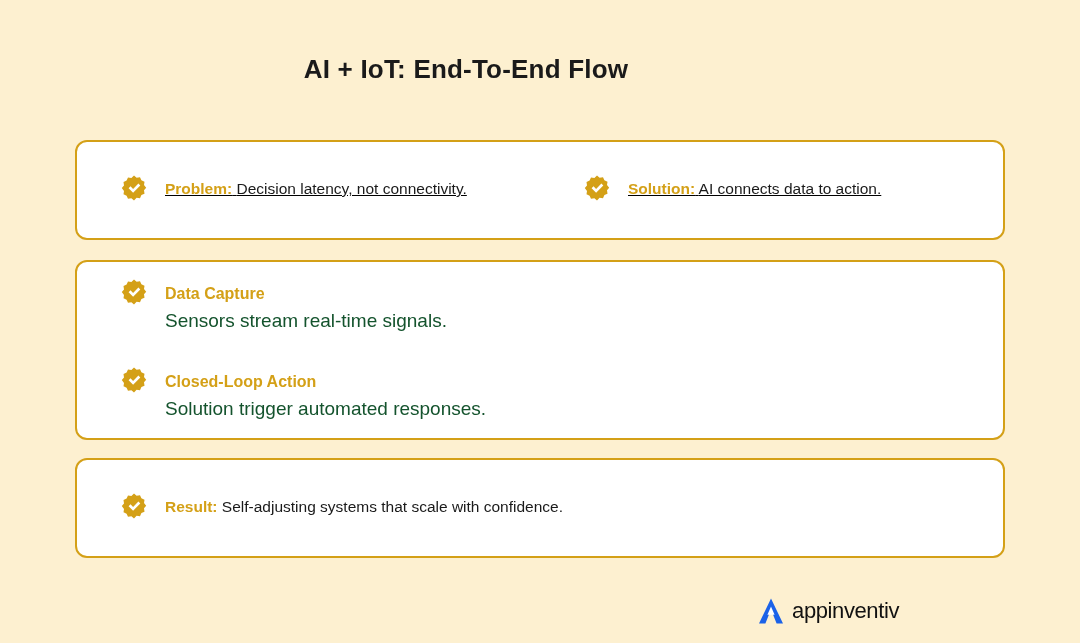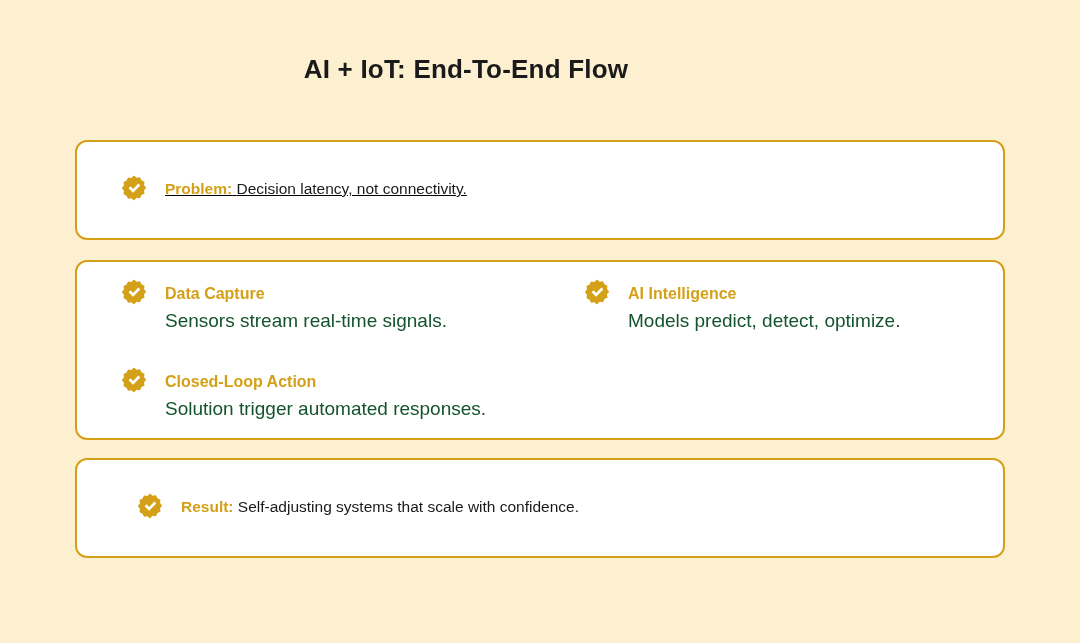--- a/index.html
+++ b/index.html
@@ -43,21 +43,20 @@
     top: 140px;
     height: 100px;
   }
   .card-mid {
     top: 260px;
     height: 180px;
   }
   .card-bottom {
     top: 458px;
     height: 100px;
-    padding-left: 16px;
   }
 
   .row {
     display: flex;
     width: 100%;
     height: 100%;
     align-items: center;
   }
   .col {
     display: flex;
@@ -65,21 +64,21 @@
     box-sizing: border-box;
   }
   .col-half {
     width: 50%;
     padding-left: 40px;
     text-decoration: underline;
   }
 
   .grid2 {
     display: grid;
-    grid-template-columns: 1fr 1fr;
+    grid-template-columns: 1fr;
     grid-template-rows: 1fr 1fr;
     width: 100%;
     height: 100%;
     align-items: center;
   }
   .cell {
     display: flex;
     align-items: flex-start;
     padding-left: 40px;
     box-sizing: border-box;
@@ -147,50 +146,50 @@
           <svg viewBox="0 0 34 34" width="34" height="34" aria-hidden="true">
             <path fill="#D4A017" d="M17 1.5l2.6 2.2 3.4-.5 1.4 3.1 3.1 1.4-.5 3.4 2.2 2.6-2.2 2.6.5 3.4-3.1 1.4-1.4 3.1-3.4-.5L17 26.5l-2.6-2.2-3.4.5-1.4-3.1-3.1-1.4.5-3.4L4.8 14l2.2-2.6-.5-3.4 3.1-1.4 1.4-3.1 3.4.5z"></path>
             <path fill="#ffffff" d="M11.6 14.2l1.9-1.9 2.6 2.6 5.3-5.3 1.9 1.9-7.2 7.2z"></path>
           </svg>
         </span>
         <span class="txt inline">
           <span class="lbl">Problem:</span>
           <span class="desc">Decision latency, not connectivity.</span>
         </span>
       </div>
+      <div class="col col-half">
+        <span class="badge">
+          <svg viewBox="0 0 34 34" width="34" height="34" aria-hidden="true">
+            <path fill="#D4A017" d="M17 1.5l2.6 2.2 3.4-.5 1.4 3.1 3.1 1.4-.5 3.4 2.2 2.6-2.2 2.6.5 3.4-3.1 1.4-1.4 3.1-3.4-.5L17 26.5l-2.6-2.2-3.4.5-1.4-3.1-3.1-1.4.5-3.4L4.8 14l2.2-2.6-.5-3.4 3.1-1.4 1.4-3.1 3.4.5z"></path>
+            <path fill="#ffffff" d="M11.6 14.2l1.9-1.9 2.6 2.6 5.3-5.3 1.9 1.9-7.2 7.2z"></path>
+          </svg>
+        </span>
+        <span class="txt inline">
+          <span class="lbl">Solution:</span>
+          <span class="desc">AI connects data to action.</span>
+        </span>
+      </div>
     </div>
   </div>
 
   <div class="card card-mid">
     <div class="grid2">
       <div class="cell">
         <span class="badge">
           <svg viewBox="0 0 34 34" width="34" height="34" aria-hidden="true">
             <path fill="#D4A017" d="M17 1.5l2.6 2.2 3.4-.5 1.4 3.1 3.1 1.4-.5 3.4 2.2 2.6-2.2 2.6.5 3.4-3.1 1.4-1.4 3.1-3.4-.5L17 26.5l-2.6-2.2-3.4.5-1.4-3.1-3.1-1.4.5-3.4L4.8 14l2.2-2.6-.5-3.4 3.1-1.4 1.4-3.1 3.4.5z"></path>
             <path fill="#ffffff" d="M11.6 14.2l1.9-1.9 2.6 2.6 5.3-5.3 1.9 1.9-7.2 7.2z"></path>
           </svg>
         </span>
         <span class="txt stacked">
           <span class="lbl">Data Capture</span>
           <span class="desc">Sensors stream real-time signals.</span>
         </span>
       </div>
 
-      <div class="cell">
-        <span class="badge">
-          <svg viewBox="0 0 34 34" width="34" height="34" aria-hidden="true">
-            <path fill="#D4A017" d="M17 1.5l2.6 2.2 3.4-.5 1.4 3.1 3.1 1.4-.5 3.4 2.2 2.6-2.2 2.6.5 3.4-3.1 1.4-1.4 3.1-3.4-.5L17 26.5l-2.6-2.2-3.4.5-1.4-3.1-3.1-1.4.5-3.4L4.8 14l2.2-2.6-.5-3.4 3.1-1.4 1.4-3.1 3.4.5z"></path>
-            <path fill="#ffffff" d="M11.6 14.2l1.9-1.9 2.6 2.6 5.3-5.3 1.9 1.9-7.2 7.2z"></path>
-          </svg>
-        </span>
-        <span class="txt stacked">
-          <span class="lbl">AI Intelligence</span>
-          <span class="desc">Models predict, detect, optimize.</span>
-        </span>
-      </div>
 
 
       <div class="cell">
         <span class="badge">
           <svg viewBox="0 0 34 34" width="34" height="34" aria-hidden="true">
             <path fill="#D4A017" d="M17 1.5l2.6 2.2 3.4-.5 1.4 3.1 3.1 1.4-.5 3.4 2.2 2.6-2.2 2.6.5 3.4-3.1 1.4-1.4 3.1-3.4-.5L17 26.5l-2.6-2.2-3.4.5-1.4-3.1-3.1-1.4.5-3.4L4.8 14l2.2-2.6-.5-3.4 3.1-1.4 1.4-3.1 3.4.5z"></path>
             <path fill="#ffffff" d="M11.6 14.2l1.9-1.9 2.6 2.6 5.3-5.3 1.9 1.9-7.2 7.2z"></path>
           </svg>
         </span>
         <span class="txt stacked">
@@ -211,14 +210,23 @@
           </svg>
         </span>
         <span class="txt inline">
           <span class="lbl">Result:</span>
           <span class="desc">Self-adjusting systems that scale with confidence.</span>
         </span>
       </div>
     </div>
   </div>
 
+  <div class="logo">
+    <span class="logo-mark">
+      <svg viewBox="0 0 28 28" width="28" height="28" aria-hidden="true">
+        <path fill="#1B62E8" d="M14 1.5L26 26.5h-6.4L14 12.6 8.4 26.5H2z"></path>
+        <path fill="#ffffff" d="M14 9.5l3.6 8.2H10.4z"></path>
+      </svg>
+    </span>
+    <span class="logo-text">appinventiv</span>
+  </div>
 
 </div>
 
 </body></html>

